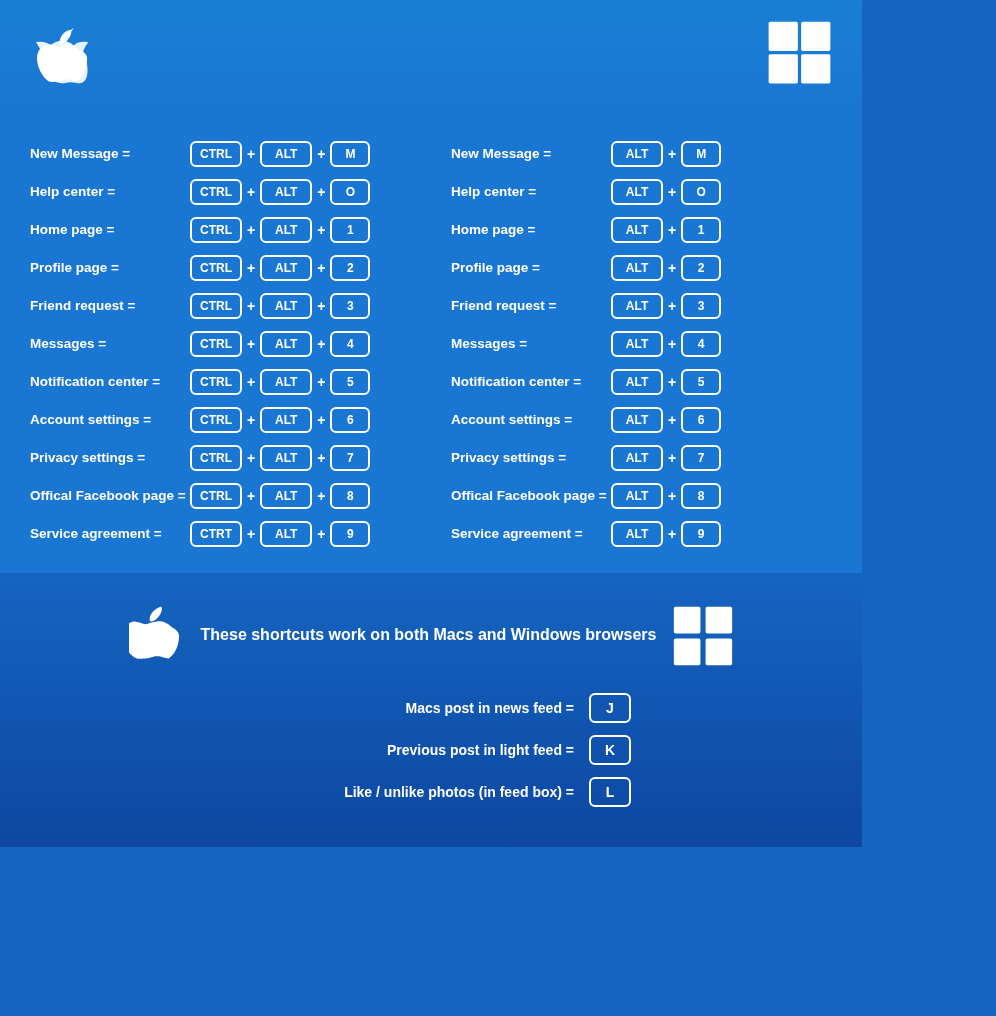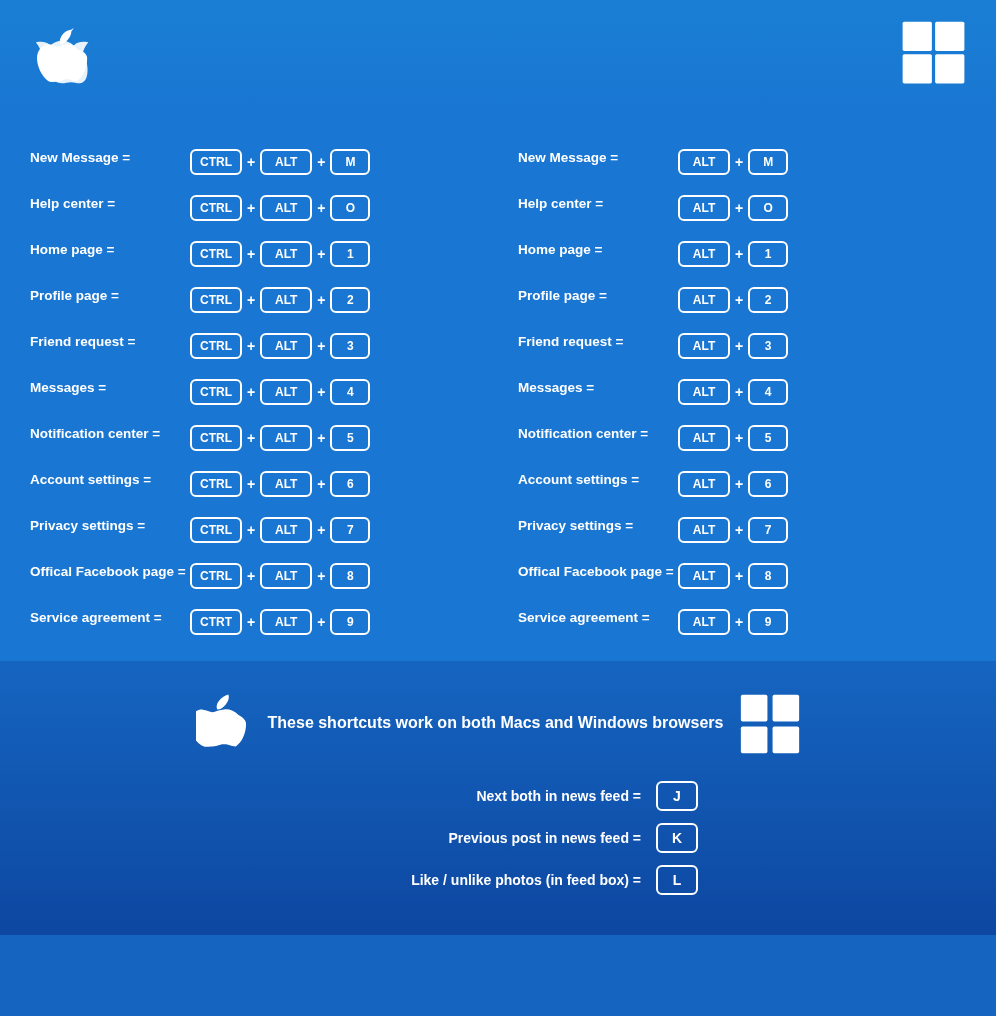--- a/index.html
+++ b/index.html
@@ -4,21 +4,21 @@
   <style>
     * { margin: 0; padding: 0; box-sizing: border-box; }
     body {
       width: 996px;
       min-height: 1016px;
       font-family: Arial, Helvetica, sans-serif;
       background: #1565c0;
     }
 
     .main-container {
-      width: 996px;
+      width: 862px;
       background: linear-gradient(180deg, #1a7fd4 0%, #1565c0 55%, #0d47a1 100%);
       border-radius: 32px;
     }
 
     
     .header {
       background: linear-gradient(180deg, #1a7fd4 0%, #1976d2 100%);
       padding: 20px 30px 15px 30px;
       position: relative;
       display: flex;
@@ -95,21 +95,20 @@
       font-size: 13.5px;
       font-weight: bold;
       min-width: 160px;
       line-height: 1.3;
     }
 
     .shortcut-keys {
       display: flex;
       align-items: center;
       gap: 5px;
-      margin-top: 8px;
     }
 
     .key {
       background: transparent;
       border: 2px solid white;
       border-radius: 6px;
       color: white;
       font-size: 12px;
       font-weight: bold;
       padding: 4px 8px;
@@ -438,25 +437,25 @@
 
       <svg viewBox="0 0 70 70" width="60" height="60" xmlns="http://www.w3.org/2000/svg">
         <rect x="1" y="1" width="31" height="31" fill="white" rx="2"></rect>
         <rect x="38" y="1" width="31" height="31" fill="white" rx="2"></rect>
         <rect x="1" y="38" width="31" height="31" fill="white" rx="2"></rect>
         <rect x="38" y="38" width="31" height="31" fill="white" rx="2"></rect>
       </svg>
     </div>
     <div class="bottom-shortcuts" id="bottom-shortcuts">
         <div class="bottom-shortcut-row">
-          <span class="bottom-label">Next both in news feed =</span>
+          <span class="bottom-label">Macs post in news feed =</span>
           <span class="key-single">J</span>
         </div>
         <div class="bottom-shortcut-row">
-          <span class="bottom-label">Previous post in news feed =</span>
+          <span class="bottom-label">Previous post in light feed =</span>
           <span class="key-single">K</span>
         </div>
         <div class="bottom-shortcut-row">
           <span class="bottom-label">Like / unlike photos (in feed box) =</span>
           <span class="key-single">L</span>
         </div>
       </div>
   </div>
 
 </div>

